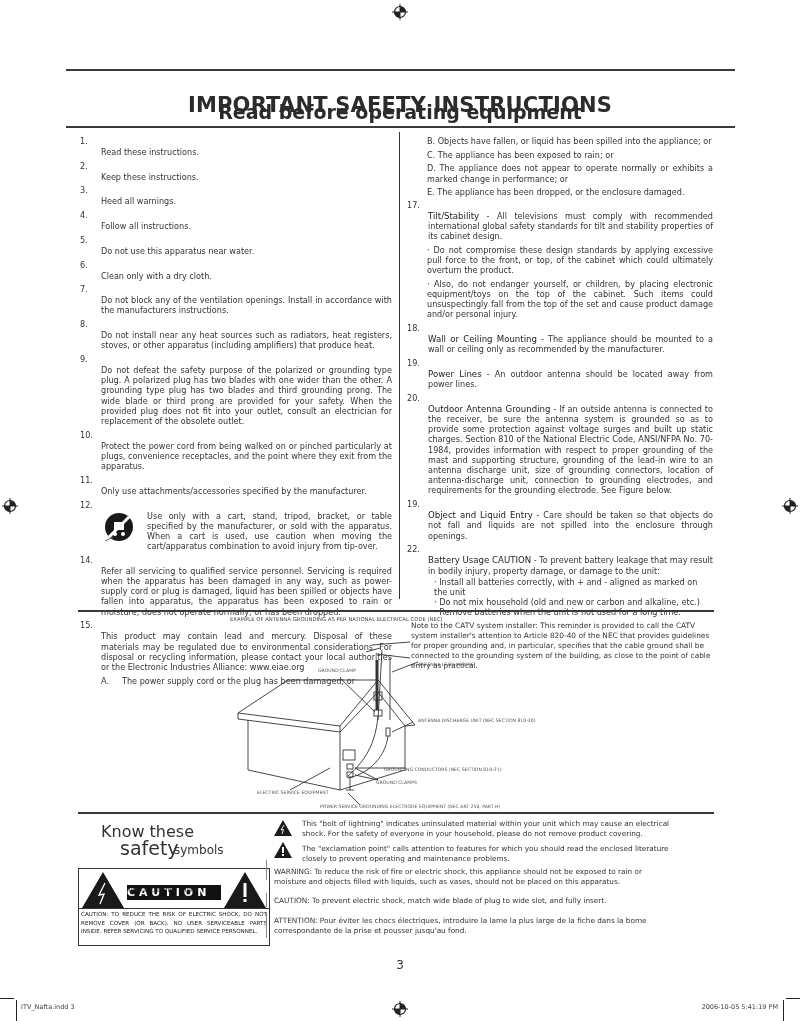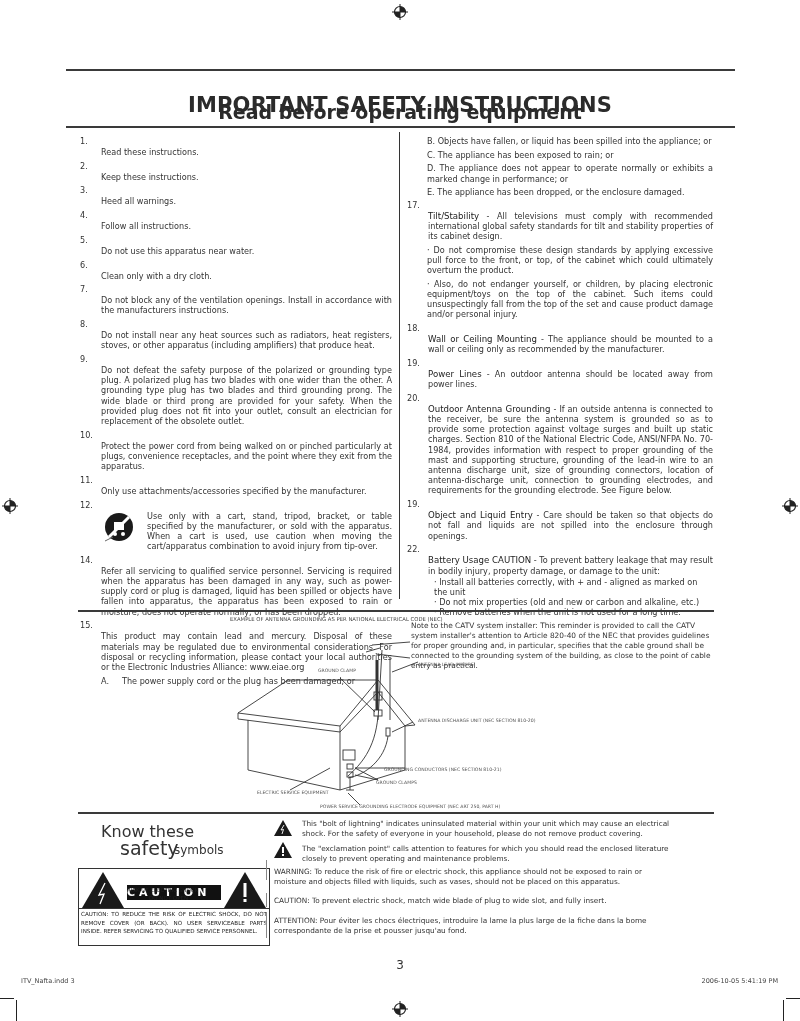--- a/index.html
+++ b/index.html
@@ -24,21 +24,21 @@
   .cartimg{float:left;width:40px;height:32px;margin:0 6px 0 0;}
   .diag-cap{position:absolute;left:230px;top:616px;font-size:5.3px;color:#444;}
   .lbl{position:absolute;font-size:4.6px;color:#555;white-space:nowrap;}
   .know{position:absolute;left:101px;top:822px;font-size:16px;color:#333;}
   .safety{position:absolute;left:120px;top:837px;font-size:19px;color:#333;}
   .symbols{position:absolute;left:174px;top:843px;font-size:12px;color:#333;}
   .cbox{position:absolute;left:78px;top:868px;width:190px;height:76px;border:1px solid #333;}
   .symtxt{position:absolute;left:302px;font-size:7.3px;line-height:10px;color:#333;width:390px;}
   .sidebar-rule{position:absolute;left:266px;width:1px;background:#888;}
   .pnum{position:absolute;left:0;width:800px;text-align:center;top:958px;font-size:12px;color:#333;}
-  .foot{position:absolute;top:977px;font-size:6.5px;color:#444;}
+  .foot{position:absolute;top:1003px;font-size:6.5px;color:#444;}
 </style>
 </head>
 <body>
 
 <svg class="abs" style="left:392px;top:4px" width="16" height="16" viewBox="0 0 16 16">
     <circle cx="8" cy="8" r="5.5" fill="none" stroke="#222" stroke-width="1.2"></circle>
     <path d="M8 0V16M0 8H16" stroke="#222" stroke-width="1"></path>
     <path d="M8 2.5A5.5 5.5 0 0 1 13.5 8H8Z M8 13.5A5.5 5.5 0 0 1 2.5 8H8Z" fill="#222"></path>
   </svg>
 <svg class="abs" style="left:2px;top:498px" width="16" height="16" viewBox="0 0 16 16">
@@ -167,21 +167,21 @@
     </div>
   <div class="item">
       <span class="num">19.</span>
       <span class="txt"><span class="b">Object and Liquid Entry</span><span> - Care should be taken so that objects do not fall and liquids are not spilled into the enclosure through openings.</span></span>
     </div>
   <div class="item" style="margin-bottom:1px">
       <span class="num">22.</span>
       <span class="txt"><span class="b">Battery Usage CAUTION</span><span> - To prevent battery leakage that may result in bodily injury, property damage, or damage to the unit:</span></span>
     </div>
   <div class="bul">·  Install all batteries correctly, with + and - aligned as marked on the unit</div>
-  <div class="bul">·  Do not mix properties (old and new or carbon and alkaline, etc.)</div>
+  <div class="bul">·  Do not mix household (old and new or carbon and alkaline, etc.)</div>
   <div class="bul">·  Remove batteries when the unit is not used for a long time.</div>
   <div class="note">Note to the CATV system installer: This reminder is provided to call the CATV system installer's attention to Article 820-40 of the NEC that provides guidelines for proper grounding and, in particular, specifies that the cable ground shall be connected to the grounding system of the building, as close to the point of cable entry as practical.</div>
 </div>
 
 <div class="rule" style="left:78px;top:610px;width:636px;height:1.5px"></div>
 <div class="diag-cap">EXAMPLE OF ANTENNA GROUNDING AS PER NATIONAL ELECTRICAL CODE (NEC)</div>
 <svg class="abs" style="left:230px;top:640px" width="300" height="170" viewBox="0 0 300 170" fill="none" stroke="#333" stroke-width="0.9">
   <path d="M8 73L58 40H148L185 85"></path>
   <path d="M8 73L110 86L148 40"></path>
   <path d="M8 73L8 79L110 92L110 86"></path>

